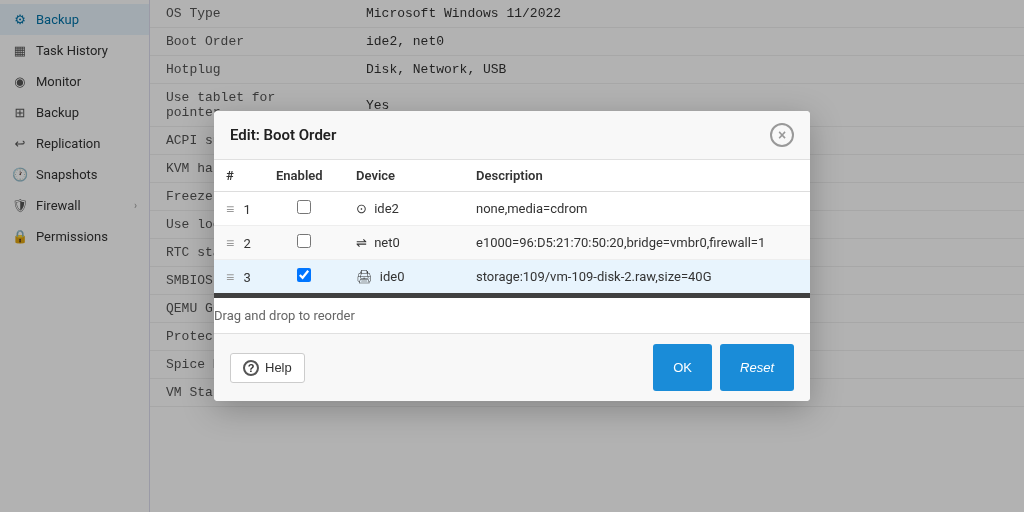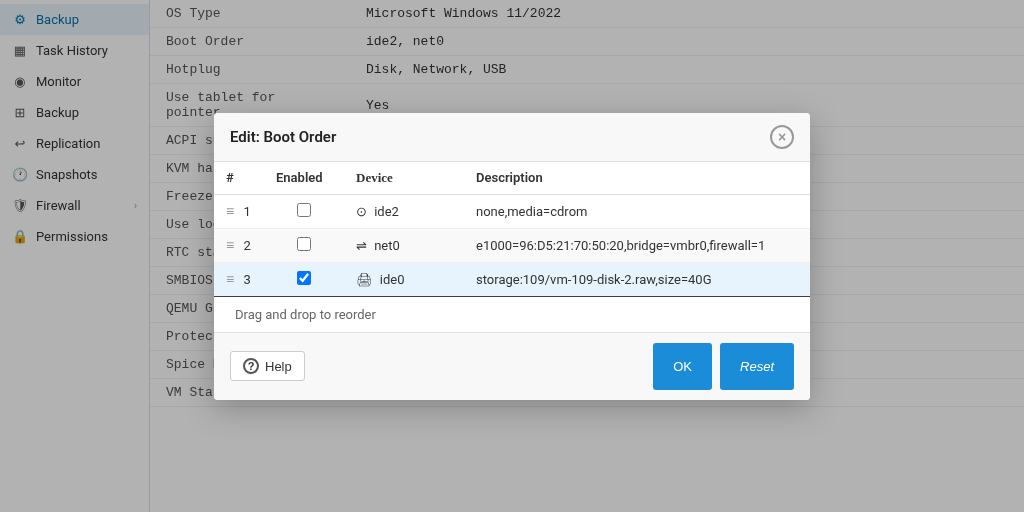--- a/index.html
+++ b/index.html
@@ -195,24 +195,24 @@
     .checkbox-cell {
       text-align: center;
     }
 
     .checkbox-cell input[type="checkbox"] {
       width: 14px;
       height: 14px;
     }
 
     .drag-drop-hint {
-      padding: 10px 21px;
+      padding: 10px 0;
       color: #666;
       font-size: 13px;
-      border-top: 1px solid #404040;
+      border-top: 5px solid #404040;
     }
 
     .modal-footer {
       display: flex;
       align-items: center;
       justify-content: space-between;
       padding: 10px 16px;
       border-top: 1px solid #e0e0e0;
       background: #f8f8f8;
     }
@@ -251,21 +251,21 @@
       color: #fff;
       border: none;
       border-radius: 3px;
       cursor: pointer;
       font-size: 13px;
       font-style: italic;
     }
 
     .col-hash { width: 50px; }
     .col-enabled { width: 80px; }
-    .col-device { width: 120px; font-family: Liberation Serif, serif; }
+    .col-device { width: 120px; }
     .col-desc { width: auto; }
   </style>
 </head>
 <body>
 
 <div class="app-container">
 
   <div class="sidebar">
     <div class="sidebar-item active">
       <span class="icon">⚙</span>

